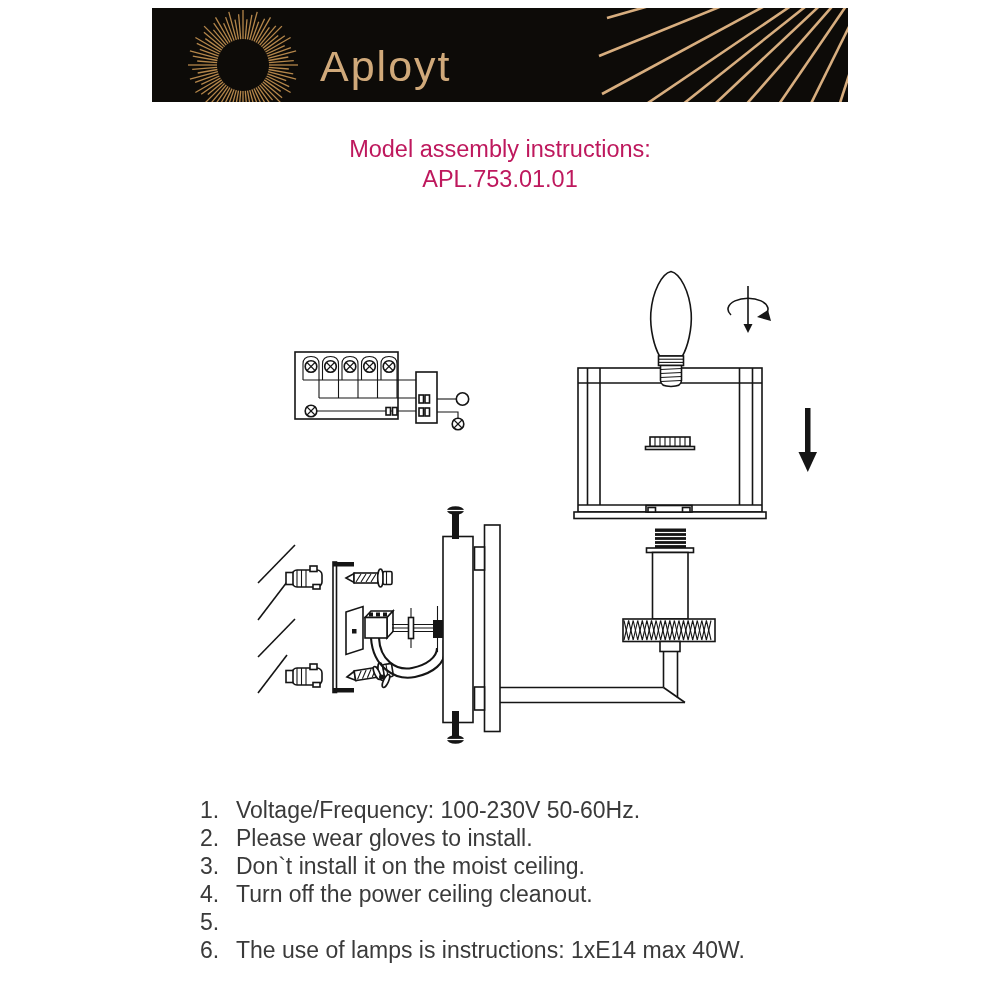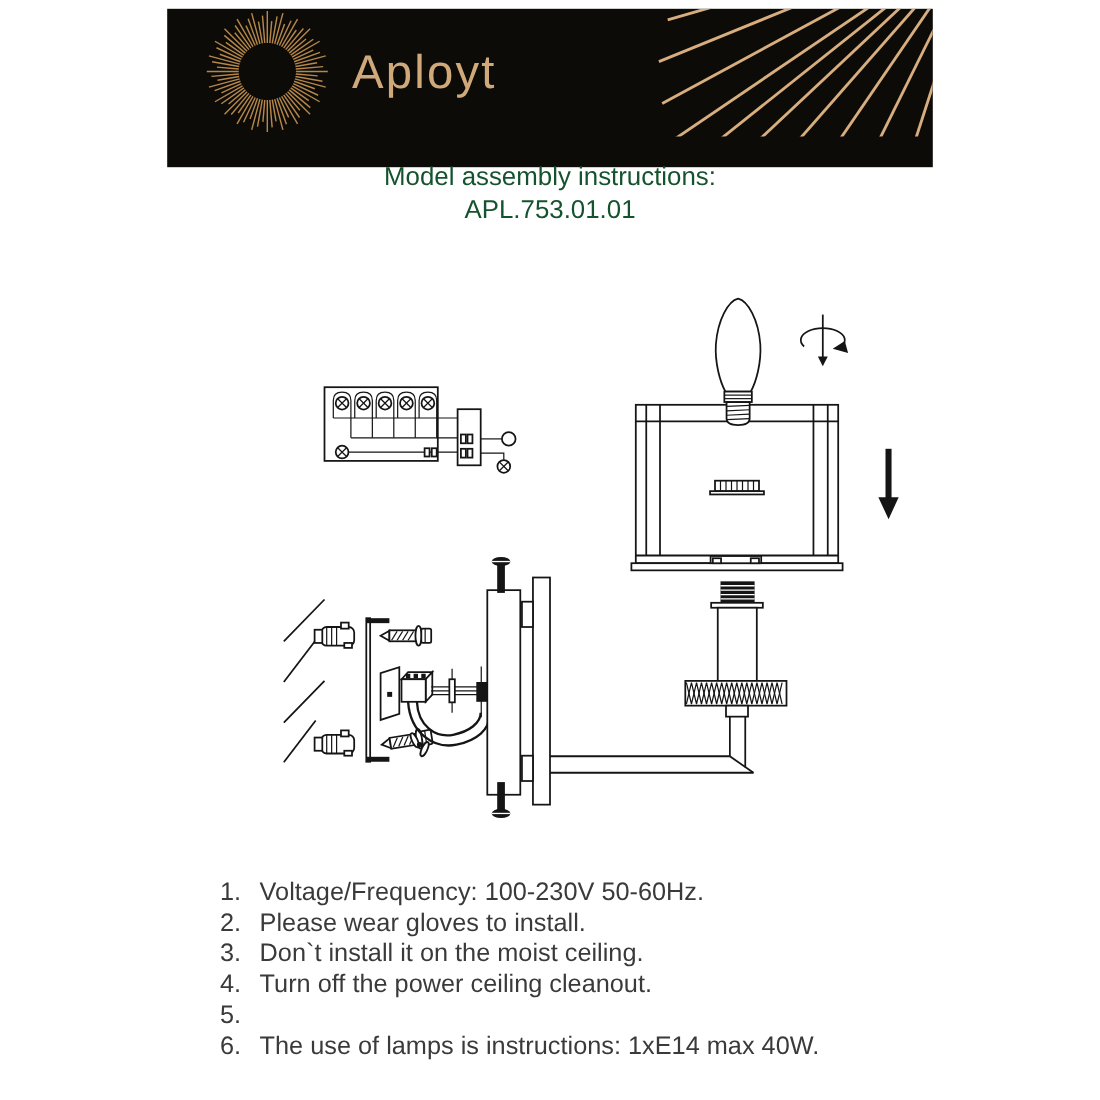--- a/index.html
+++ b/index.html
@@ -1,33 +1,33 @@
 <!DOCTYPE html>
 <html style="--banner-bg: #0d0b08; --brand-gold: #d0a97a;"><head>
 <meta charset="utf-8">
 <style>
   html,body{margin:0;padding:0;}
   body{
     width:1000px;height:1000px;position:relative;background:#ffffff;
     font-family:"Liberation Sans", sans-serif;color:#333;overflow:hidden;
   }
   .banner{
-    position:absolute;left:152px;top:8px;width:696px;height:144px;
+    position:absolute;left:152px;top:8px;width:696px;height:94px;
     background:var(--banner-bg,#0d0b08);overflow:hidden;text-align:center;
   }
   .banner svg{position:absolute;}
   #sunburst{left:26px;top:-8px;}
   #fan{left:0;top:0;}
   .brand{
     position:absolute;left:168px;top:0;height:116px;display:flex;align-items:center;
     color:var(--brand-gold,#d0a97a);font-size:43px;letter-spacing:2px;font-weight:400;
   }
   .titles{
     position:absolute;left:0;top:134px;width:1000px;text-align:center;
-    color:#14532d;font-size:23.5px;line-height:30px;margin-top:11px;
+    color:#be185d;font-size:23.5px;line-height:30px;
   }
   #diagram{position:absolute;left:150px;top:260px;}
   .ln{stroke:#151515;stroke-width:1.6;fill:none;stroke-linecap:butt;}
   .t{stroke-width:1.1;}
   .w2{stroke-width:2.1;}
   .fw{fill:#ffffff;stroke:#151515;stroke-width:1.6;}
   .fb{fill:#151515;stroke:none;}
   .wl{stroke:#ffffff;stroke-width:1.2;fill:none;}
   .list{position:absolute;left:200px;top:797px;width:660px;font-size:23px;color:#3a3a3a;}
   .item{display:flex;line-height:27.9px;}

